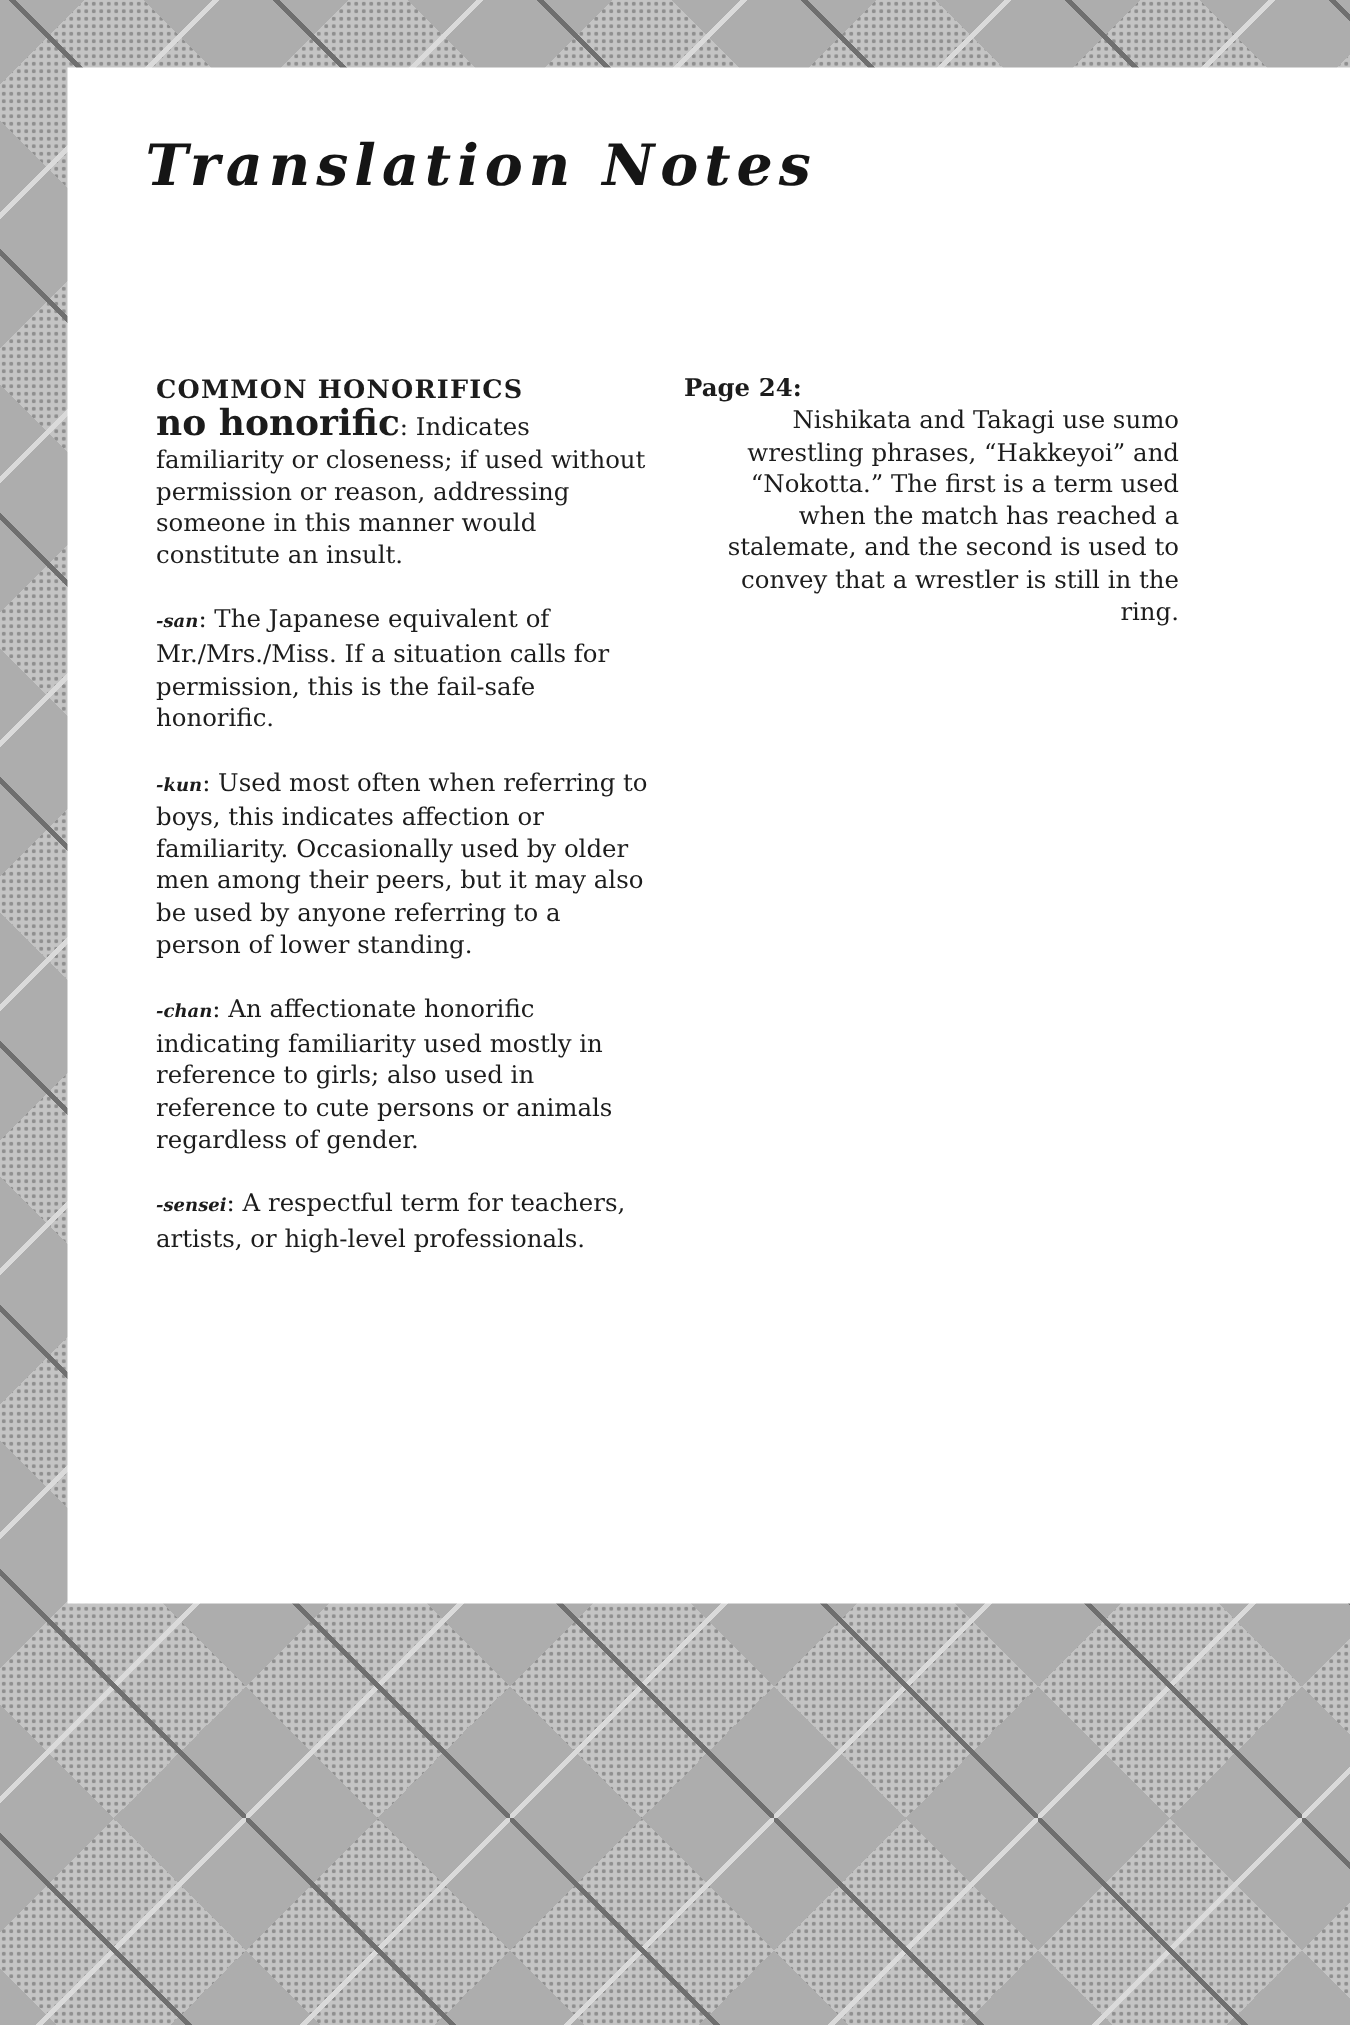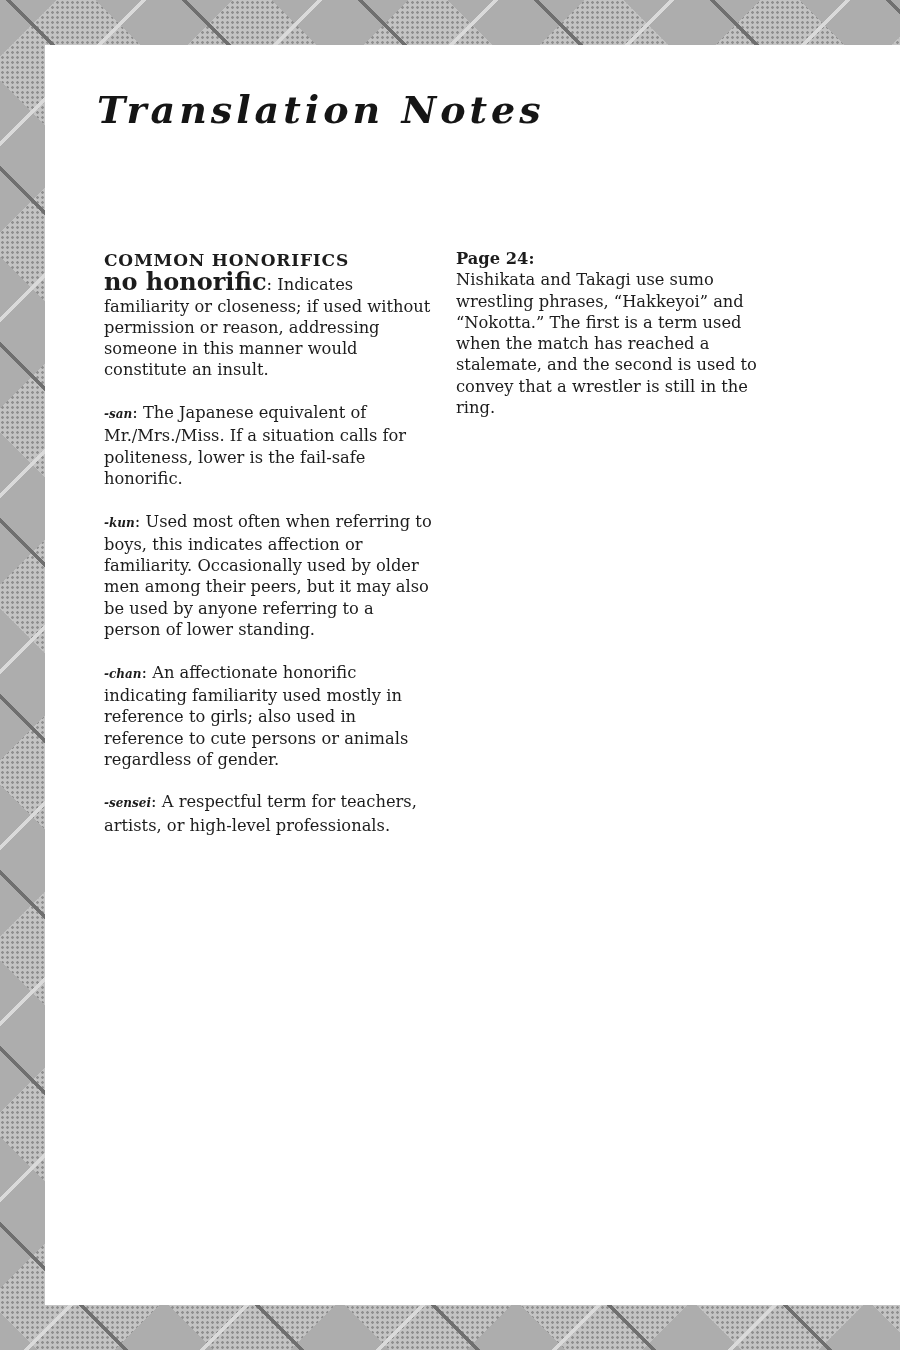--- a/index.html
+++ b/index.html
@@ -21,21 +21,21 @@
         linear-gradient(-45deg, #adadad 25%, transparent 25%, transparent 75%, #adadad 75%),
         radial-gradient(circle, #8f8f8f 1.2px, transparent 1.5px);
       background-size: 176px 176px, 176px 176px, 176px 176px, 176px 176px, 5px 5px;
       background-position: -12px -20px, -12px -20px, -12px -20px, -12px -20px, 0 0;
     }
     .page {
       position: absolute;
       left: 45px;
       top: 45px;
       width: 855px;
-      height: 1260px;
+      height: 1024px;
       background: #ffffff;
     }
     .title {
       position: absolute;
       left: 52px;
       top: 42px;
       margin: 0;
       font-family: "DejaVu Serif", "Liberation Serif", serif;
       font-style: italic;
       font-weight: bold;
@@ -55,39 +55,39 @@
     .section-heading {
       font-weight: bold;
       font-size: 17px;
       letter-spacing: 0.8px;
       margin: 0 0 0 0;
     }
     .entry { margin: 0 0 21.3px 0; }
     .term-big { font-weight: bold; font-size: 24px; }
     .term { font-weight: bold; font-style: italic; font-size: 12px; }
     .note-heading { font-weight: bold; margin: 0; }
-    .note { margin: 0 0 21.3px 0; }
+    .note { margin: 0 0 21.3px 0; text-align: right; }
   </style>
 </head>
 <body>
 
 <div class="argyle"></div>
 
 <div class="page">
   <h1 class="title">Translation Notes</h1>
 
   <div class="col col-left">
     <p class="section-heading">COMMON HONORIFICS</p>
 
     <p class="entry">
       <span class="term-big">no honorific</span><span>: Indicates familiarity or closeness; if used without permission or reason, addressing someone in this manner would constitute an insult.</span>
     </p>
 
     <p class="entry">
-      <span class="term">-san</span><span>: The Japanese equivalent of Mr./Mrs./Miss. If a situation calls for politeness, lower is the fail-safe honorific.</span>
+      <span class="term">-san</span><span>: The Japanese equivalent of Mr./Mrs./Miss. If a situation calls for permission, this is the fail-safe honorific.</span>
     </p>
 
     <p class="entry">
       <span class="term">-kun</span><span>: Used most often when referring to boys, this indicates affection or familiarity. Occasionally used by older men among their peers, but it may also be used by anyone referring to a person of lower standing.</span>
     </p>
 
     <p class="entry">
       <span class="term">-chan</span><span>: An affectionate honorific indicating familiarity used mostly in reference to girls; also used in reference to cute persons or animals regardless of gender.</span>
     </p>
 

